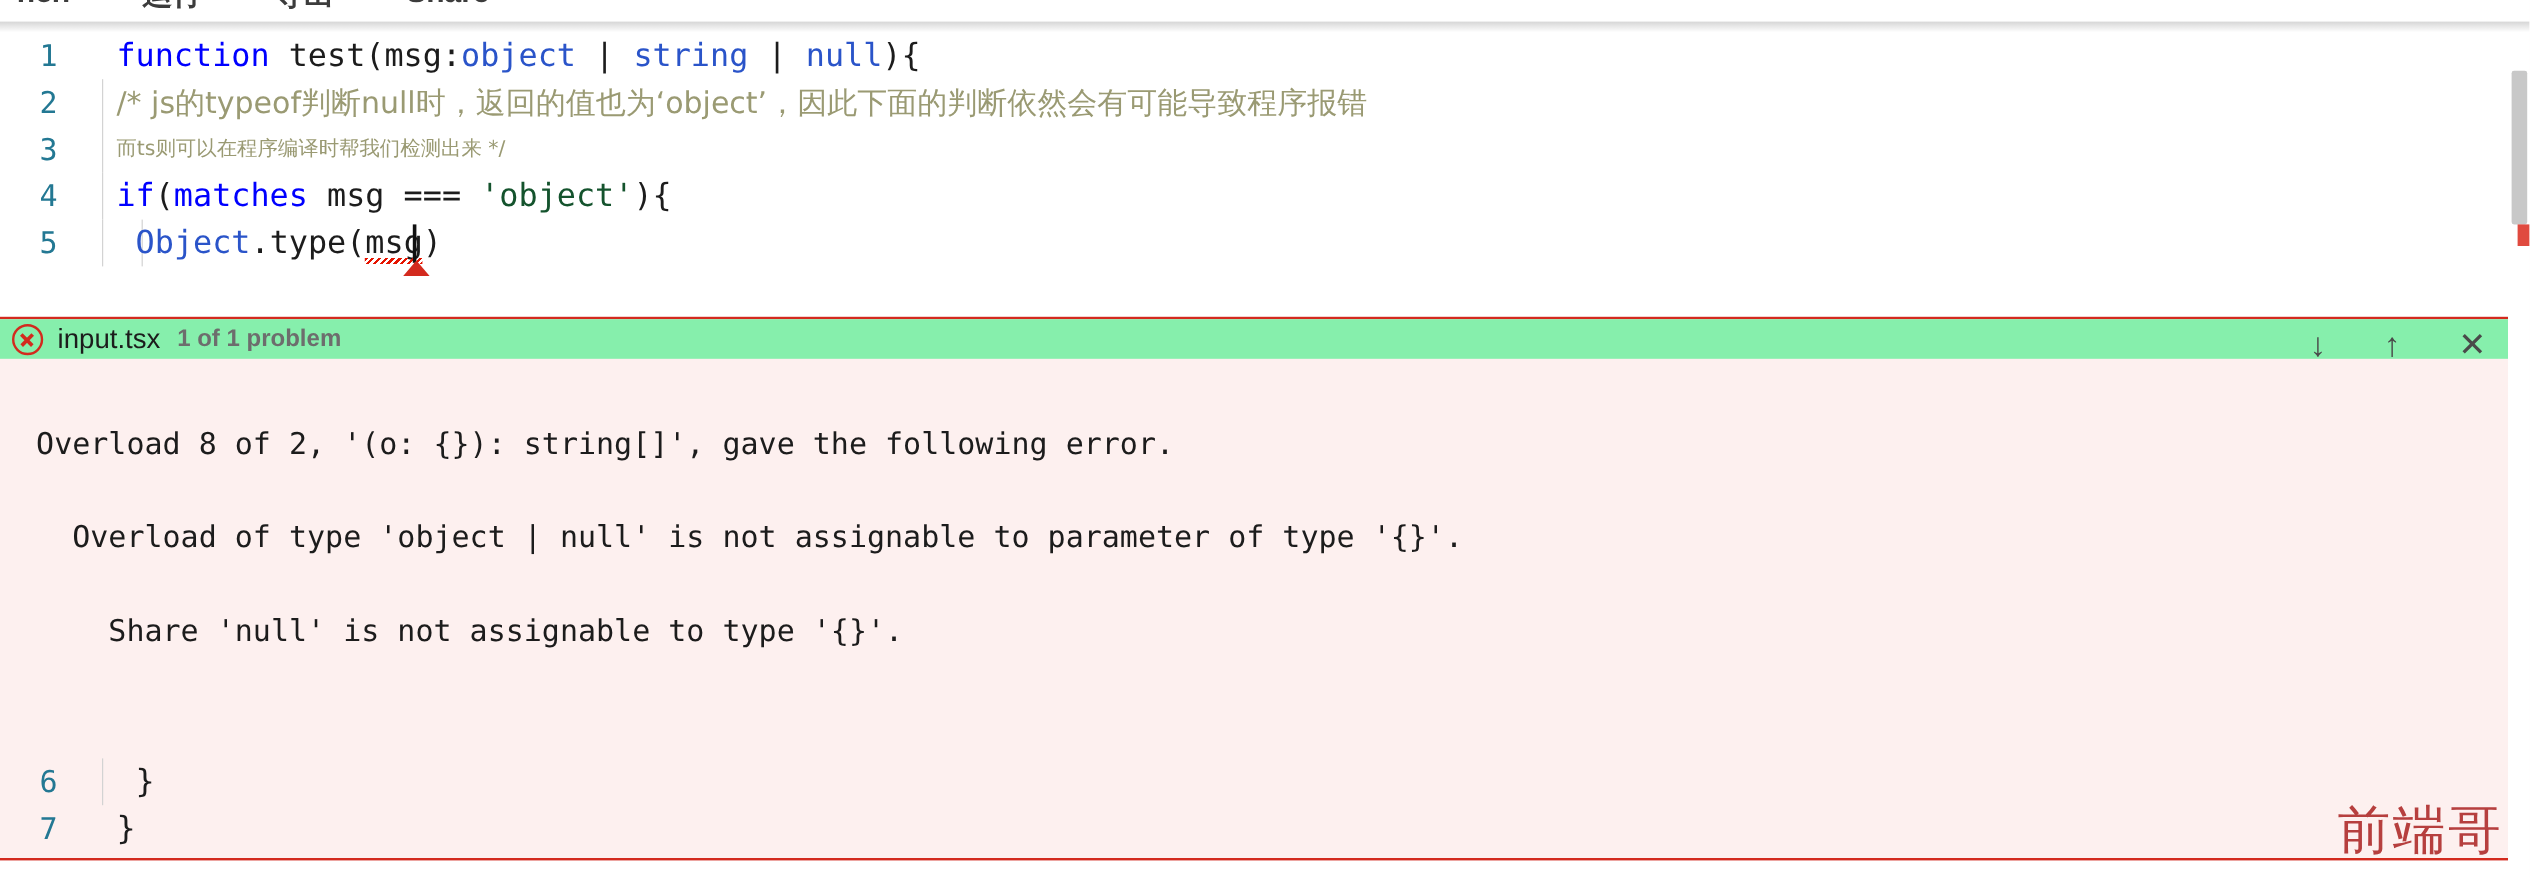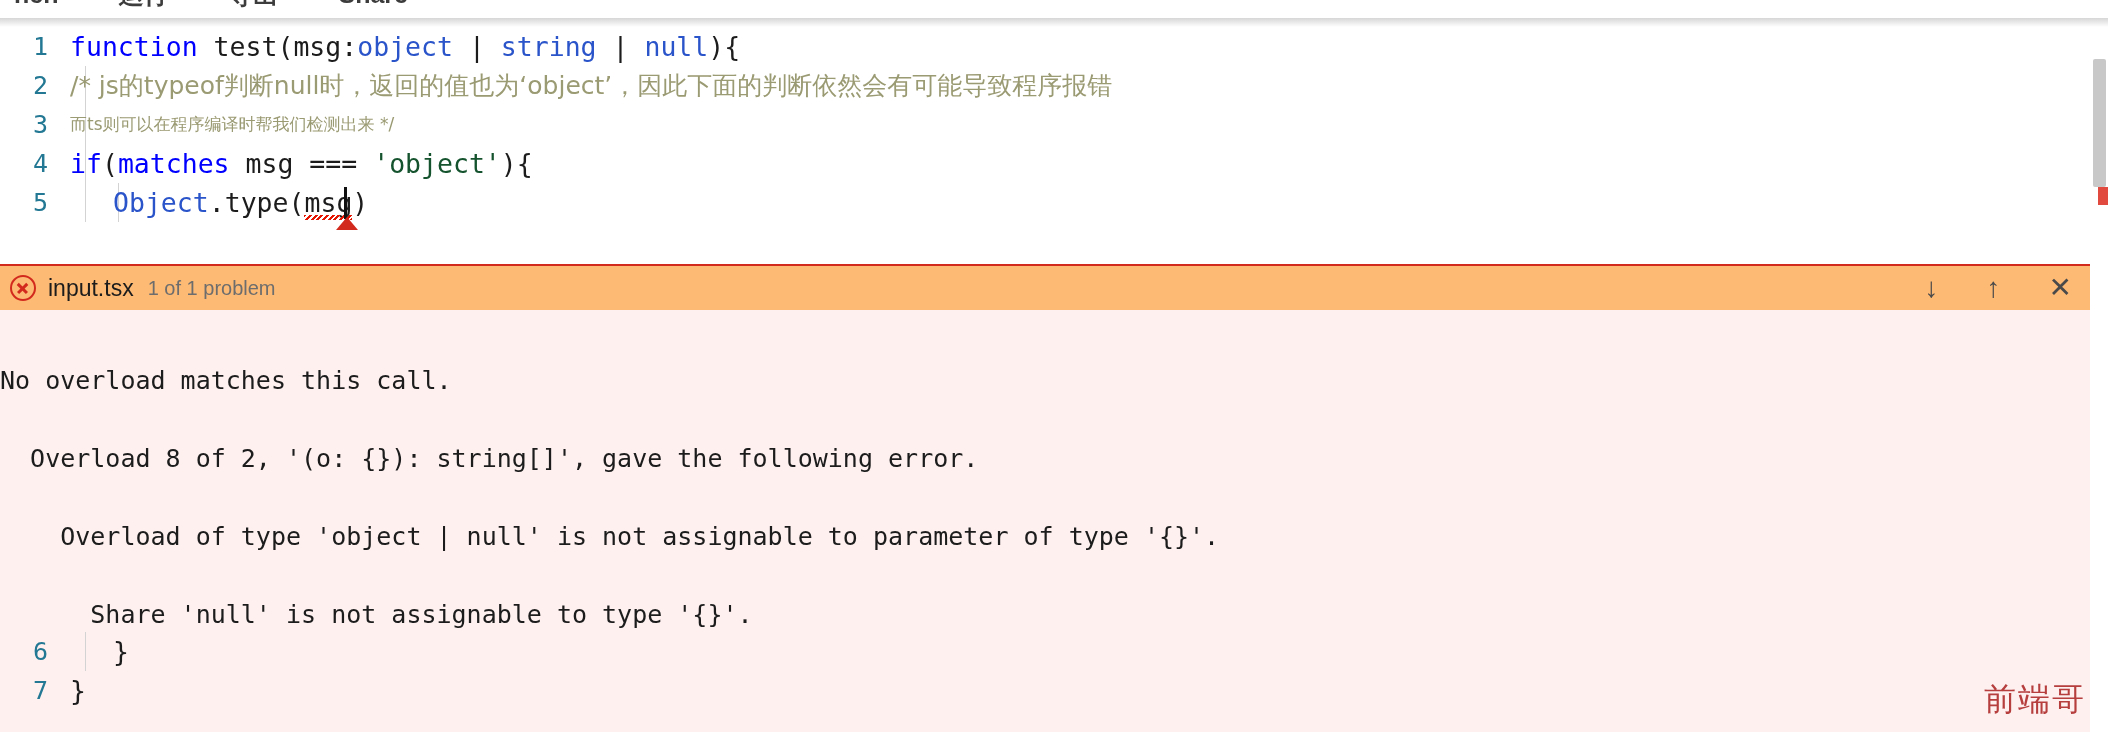--- a/index.html
+++ b/index.html
@@ -40,21 +40,21 @@
     position:relative; height:39px; line-height:39px;
     font-family:"DejaVu Sans Mono", monospace;
     font-size:26.5px;
     white-space:pre;
   }
   .gutter {
     position:absolute; left:0; top:0; width:48px; height:39px;
     text-align:right; color:#237893;
     font-family:"DejaVu Sans Mono", monospace; font-size:25px;
   }
-  .ltext { position:absolute; left:70px; top:0; height:39px; }
+  .ltext { position:absolute; left:97px; top:0; height:39px; }
 
   
   .guide {
     position:absolute; top:0; width:1px; height:39px;
     background:#d3d3d3;
   }
   .g1 { left:85px; }
   .g2 { left:118px; }
 
   .kw   { color:#0000ff; }
@@ -83,62 +83,62 @@
   }
 
   
   .err-panel {
     position:absolute; left:0; width:2090px;
     background:#fdf0ef;
     border-top:2px solid #d32a1e;
     border-bottom:2px solid #d32a1e;
   }
   .err-header {
-    position:relative; height:44px;
-    background:#fdba74;
+    position:relative; height:33px;
+    background:#86efac;
     display:flex; align-items:center;
     padding-left:10px;
   }
   .err-x-icon {
     width:26px; height:26px; border-radius:50%;
     border:2.5px solid #d32a1e; position:relative; flex:none;
     margin-right:12px;
   }
   .err-x-icon:before, .err-x-icon:after {
     content:""; position:absolute; left:4px; top:10px;
     width:13px; height:2.5px; background:#d32a1e;
   }
   .err-x-icon:before { transform:rotate(45deg); }
   .err-x-icon:after  { transform:rotate(-45deg); }
   .err-file {
     font-size:23px; color:#1c1c1c;
     font-family:"Liberation Sans", sans-serif;
     margin-right:14px;
   }
-  .err-count { font-size:20px; color:#6d6d6d; }
+  .err-count { font-size:20px; color:#6d6d6d;font-weight:bold; }
   .err-actions {
     position:absolute; right:18px; top:0; height:44px;
     display:flex; align-items:center; gap:48px;
   }
   .err-act {
     font-size:28px; color:#4a4a4a; line-height:1;
     cursor:pointer; user-select:none;
   }
   .err-body {
     padding:12px 0 14px 0;
     font-family:"DejaVu Sans Mono", monospace;
     font-size:25px; line-height:39px;
     color:#1c1c1c; white-space:pre;
   }
 
   
   .watermark {
     position:absolute; right:22px; bottom:10px;
     font-family:Liberation Sans, sans-serif;
-    font-size:32px; color:#b03030;
+    font-size:44px; color:#b03030;
     letter-spacing:2px;
     opacity:0.92;
   }
 
   
   .scrollbar-track {
     position:absolute; right:0; top:27px; width:18px; height:705px;
     background:#ffffff;
   }
   .scrollbar-thumb {
@@ -204,21 +204,20 @@
         <span class="err-x-icon"></span>
         <span class="err-file">input.tsx</span>
         <span class="err-count">1 of 1 problem</span>
         <span class="err-actions">
           <span class="err-act">↓</span>
           <span class="err-act">↑</span>
           <span class="err-act">✕</span>
         </span>
       </div>
       <div class="err-body">
-<div>No overload matches this call.</div>
 <div>  Overload 8 of 2, '(o: {}): string[]', gave the following error.</div>
 <div>    Overload of type 'object | null' is not assignable to parameter of type '{}'.</div>
 <div>      Share 'null' is not assignable to type '{}'.</div>
 
 
       </div>
     </div>
 
     <div class="line" style="top:605px;position:absolute;width:2090px;">
       <span class="gutter">6</span>

